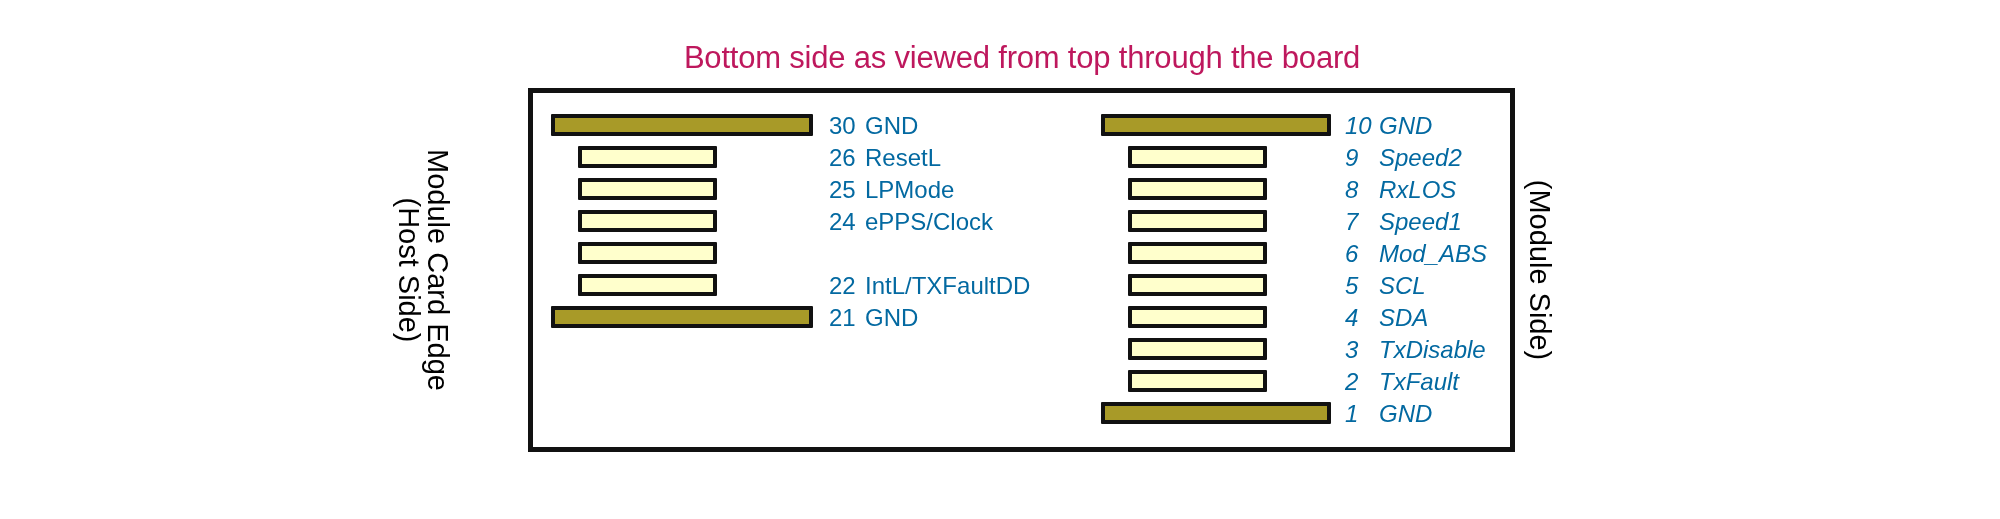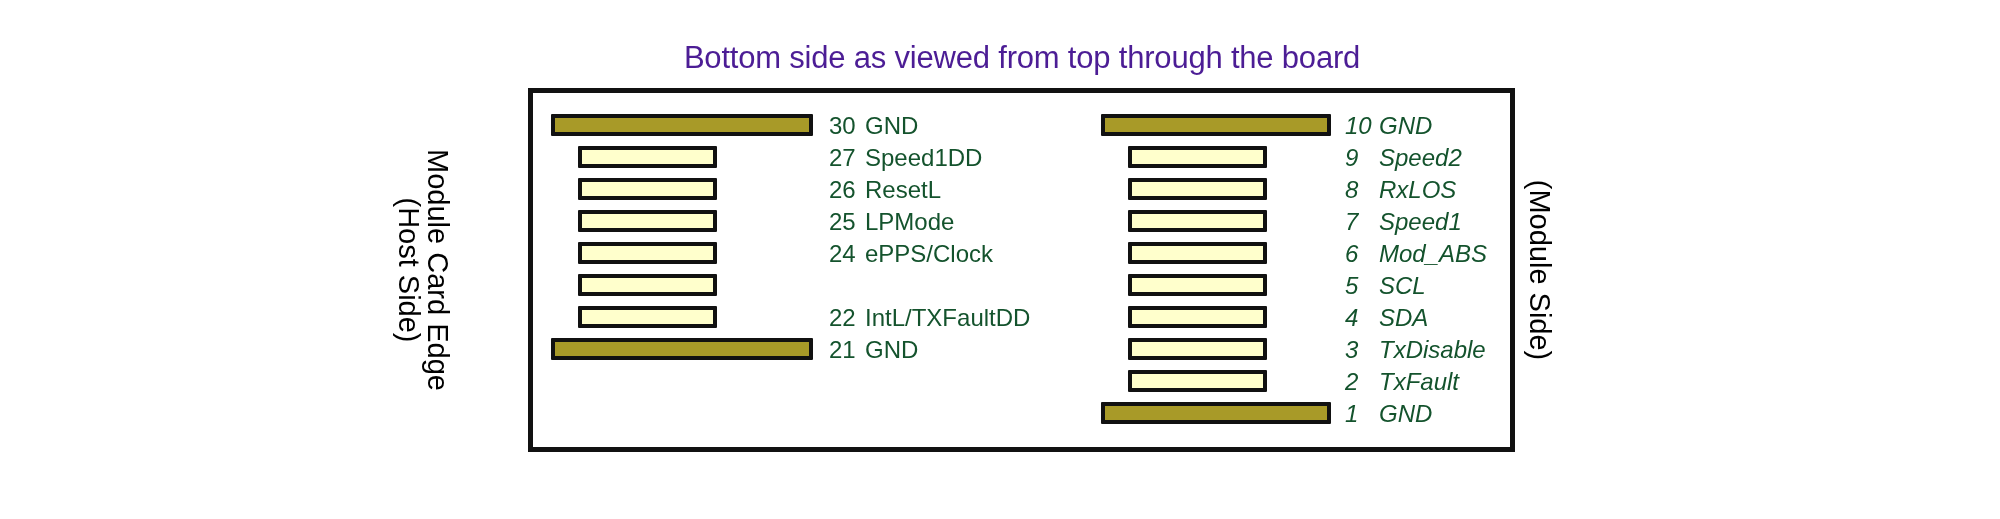--- a/index.html
+++ b/index.html
@@ -20,21 +20,21 @@
 
   
   #diagram-title {
     position: absolute;
     left: 528px;
     top: 40px;
     width: 988px;
     text-align: center;
     font-size: 31px;
     font-family: "Liberation Sans", sans-serif;
-    color: #4c1d95;
+    color: #be185d;
     white-space: nowrap;
     letter-spacing: -0.2px;
   }
 
   
   #board-outline {
     position: absolute;
     left: 528px;
     top: 88px;
     width: 987px;
@@ -117,21 +117,21 @@
   #right-column .pad.signal { left: 27px; width: 139px; }
   #right-column .pad.ground { left: 0px;  width: 230px; }
 
   .pin-label {
     position: absolute;
     top: 0;
     height: 32px;
     display: flex;
     align-items: center;
     white-space: nowrap;
-    color: #14532d;
+    color: #0369a1;
     font-size: 24px;
     font-family: "Liberation Sans", sans-serif;
   }
   .pin-num {
     display: inline-block;
     text-align: left;
   }
   .pin-name {
     display: inline-block;
   }
@@ -164,27 +164,20 @@
       <div class="pin-row">
         <div class="pad ground"></div>
         <div class="pin-label">
           <span class="pin-num">30</span>
           <span class="pin-name">GND</span>
         </div>
       </div>
       <div class="pin-row">
         <div class="pad signal"></div>
         <div class="pin-label">
-          <span class="pin-num">27</span>
-          <span class="pin-name">Speed1DD</span>
-        </div>
-      </div>
-      <div class="pin-row">
-        <div class="pad signal"></div>
-        <div class="pin-label">
           <span class="pin-num">26</span>
           <span class="pin-name">ResetL</span>
         </div>
       </div>
       <div class="pin-row">
         <div class="pad signal"></div>
         <div class="pin-label">
           <span class="pin-num">25</span>
           <span class="pin-name">LPMode</span>
         </div>

